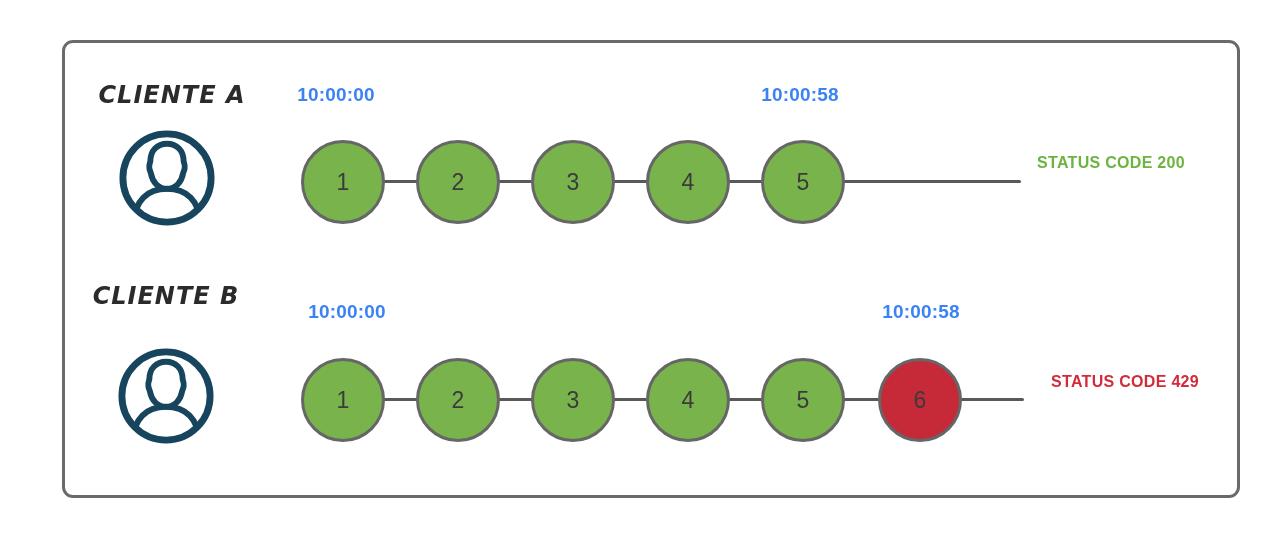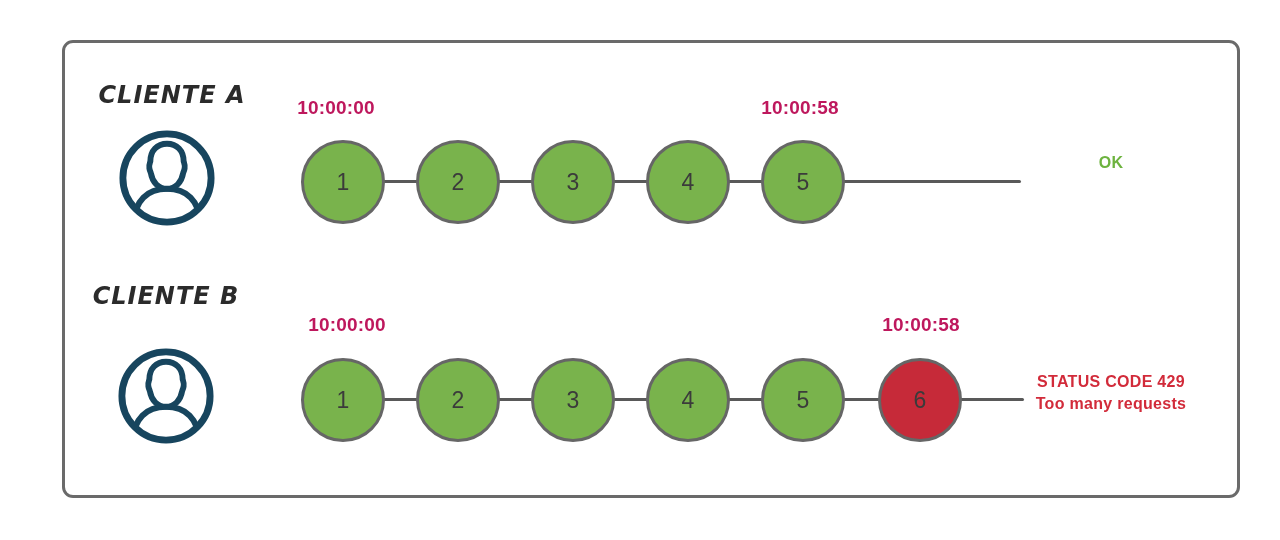--- a/index.html
+++ b/index.html
@@ -15,21 +15,21 @@
   .client-label {
     position: absolute; width: 220px; text-align: center;
     font-family: "DejaVu Sans", sans-serif; font-style: italic; font-weight: 700;
     font-size: 24px; letter-spacing: 1px; color: #2b2b2b;
   }
   .client-label.a { left: 62px; top: 81px; }
   .client-label.b { left: 56px; top: 282px; }
 
   .timestamp {
     position: absolute; width: 140px; text-align: center;
-    font-weight: 700; font-size: 19px; color: #be185d; letter-spacing: 0.2px; margin-top: 13px;
+    font-weight: 700; font-size: 19px; color: #3b82f6; letter-spacing: 0.2px;
   }
   .ts-a1 { left: 266px; top: 84px; }
   .ts-a2 { left: 730px; top: 84px; }
   .ts-b1 { left: 277px; top: 301px; }
   .ts-b2 { left: 851px; top: 301px; }
 
   .user-icon { position: absolute; width: 98px; height: 98px; }
   .user-icon.a { left: 118px; top: 129px; }
   .user-icon.b { left: 117px; top: 347px; }
 
@@ -51,21 +51,21 @@
   .pos-3 { left: 531px; }
   .pos-4 { left: 646px; }
   .pos-5 { left: 761px; }
   .pos-6 { left: 878px; }
 
   .status {
     position: absolute; width: 176px; text-align: center;
     font-weight: 700; font-size: 16px; line-height: 22px; letter-spacing: 0.3px;
   }
   .status.a { left: 1023px; top: 152px; color: #6db33f; }
-  .status.b { left: 1023px; top: 371px; color: #d22b3a; }
+  .status.b { left: 1023px; top: 371px; color: #d22b3a; text-align: right; }
 </style>
 </head>
 <body>
 
 <div class="canvas">
 
   <div class="frame"></div>
 
   <div class="row-a">
     <div class="client-label a">CLIENTE A</div>
@@ -88,21 +88,21 @@
 
     <div class="track track-a"></div>
 
     <div class="node pos-1">1</div>
     <div class="node pos-2">2</div>
     <div class="node pos-3">3</div>
     <div class="node pos-4">4</div>
     <div class="node pos-5">5</div>
 
     <div class="status a">
-      <div>OK</div>
+      <div>STATUS CODE 200</div>
     </div>
   </div>
 
   <div class="row-b">
     <div class="client-label b">CLIENTE B</div>
 
     <div class="timestamp ts-b1">10:00:00</div>
     <div class="timestamp ts-b2">10:00:58</div>
 
     <svg class="user-icon b" viewBox="0 0 100 100">
@@ -122,17 +122,16 @@
 
     <div class="node pos-1">1</div>
     <div class="node pos-2">2</div>
     <div class="node pos-3">3</div>
     <div class="node pos-4">4</div>
     <div class="node pos-5">5</div>
     <div class="node pos-6 red">6</div>
 
     <div class="status b">
       <div>STATUS CODE 429</div>
-      <div>Too many requests</div>
     </div>
   </div>
 
 </div>
 
 </body></html>

